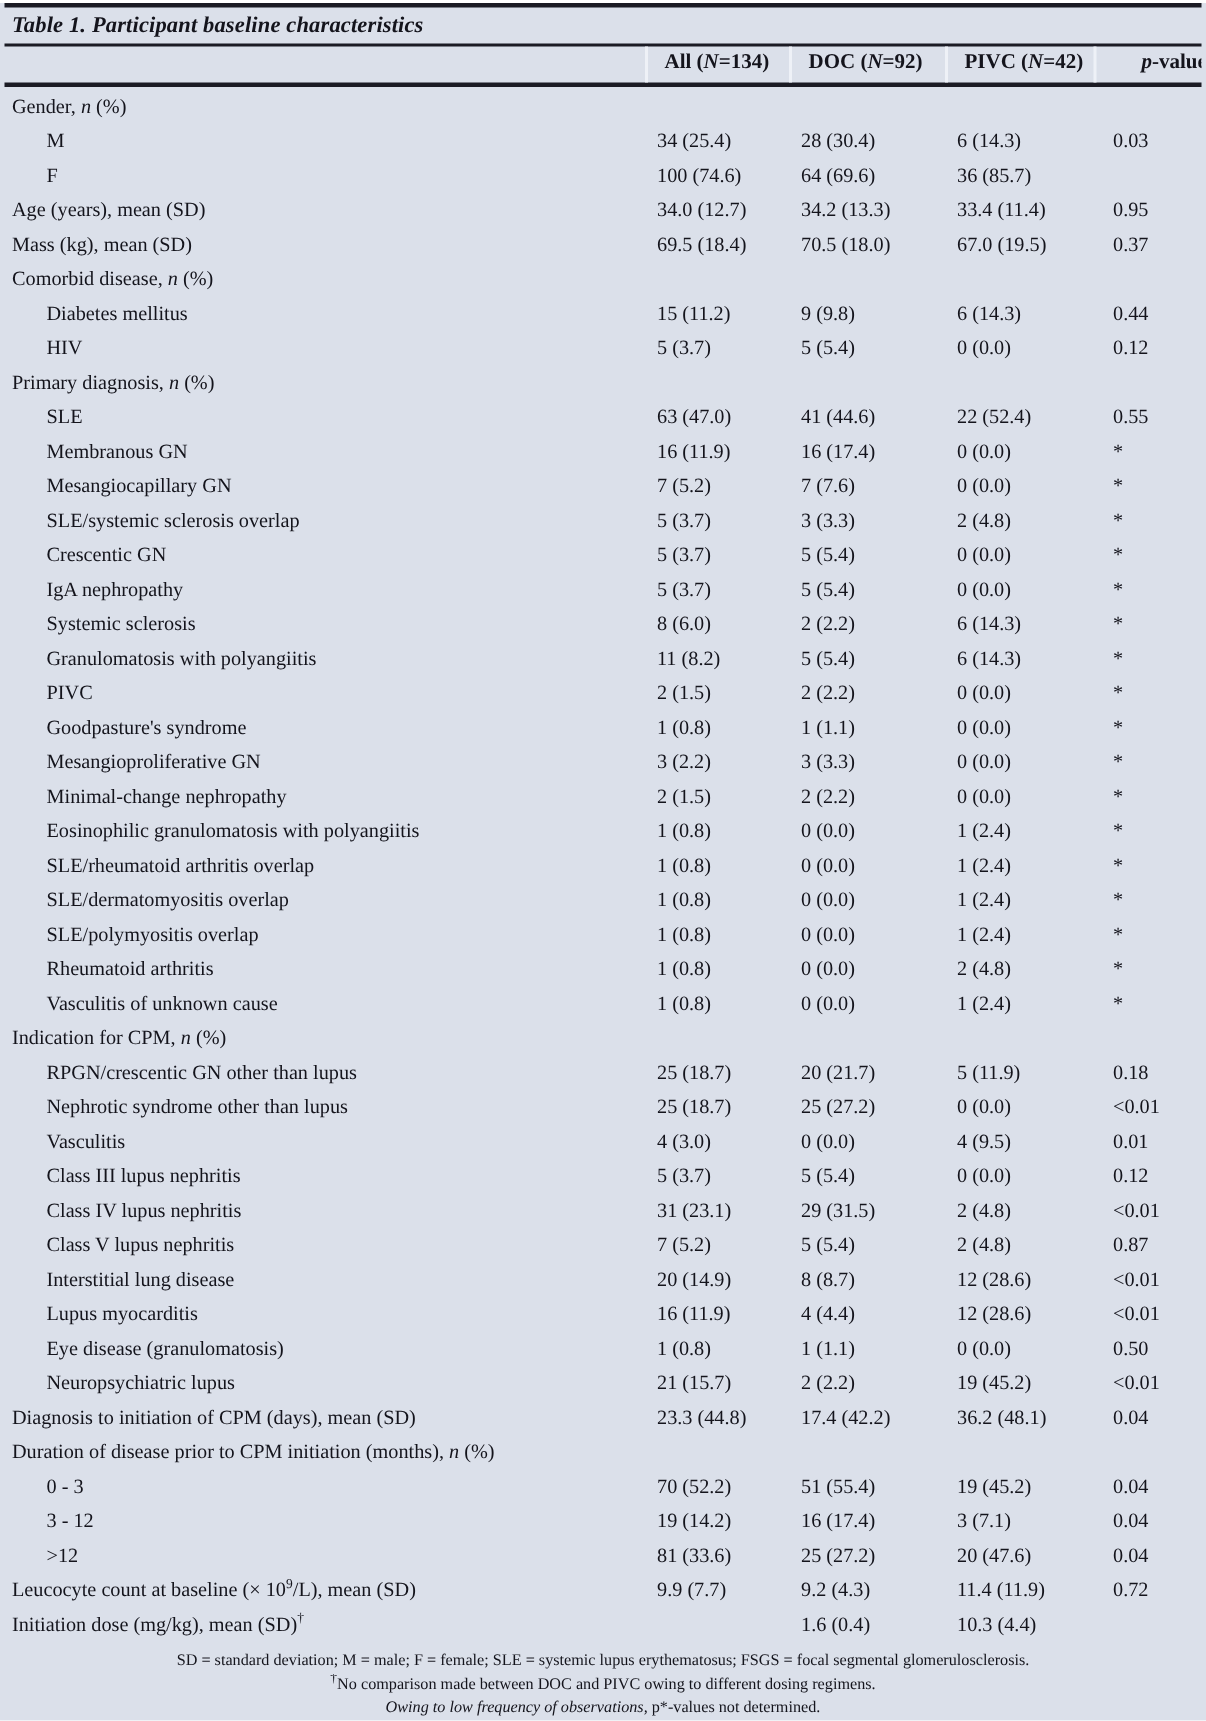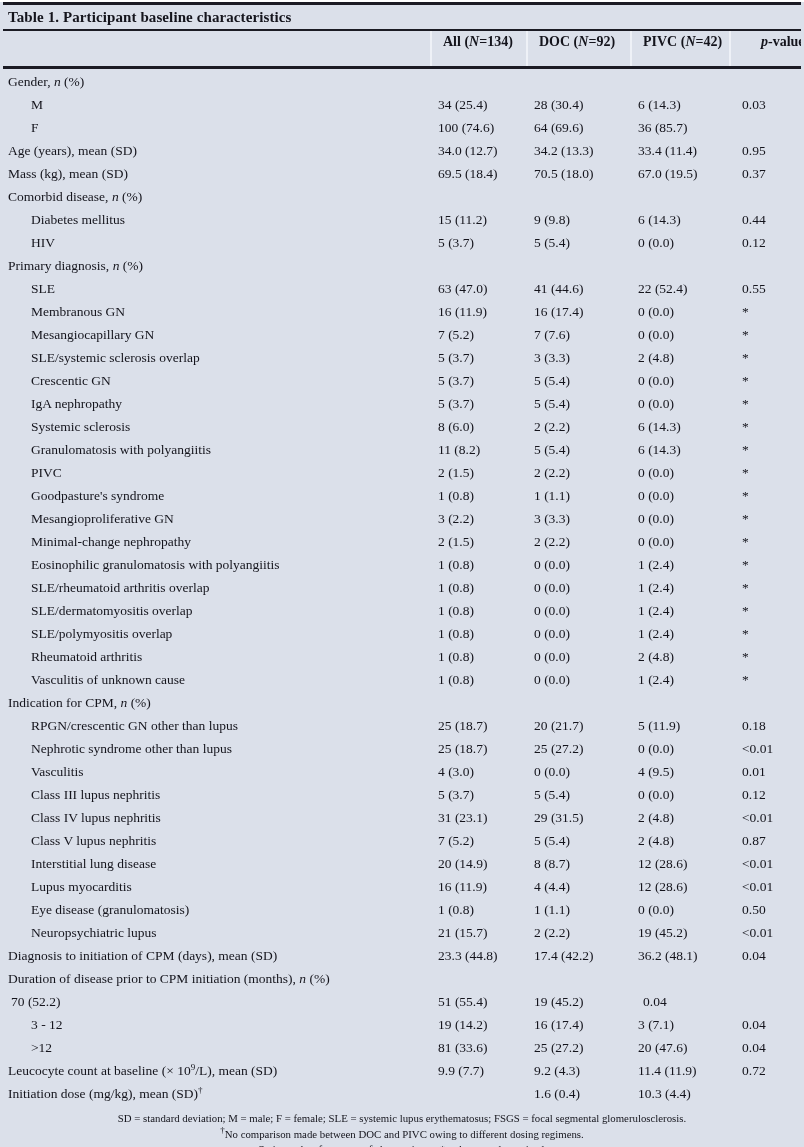--- a/index.html
+++ b/index.html
@@ -22,27 +22,28 @@
   .rule-top { height: 3px; }
   .rule-mid { height: 2px; }
   .rule-header { height: 3px; }
   .title-band {
     padding: 4px 8px 3px 8px;
   }
   .title {
     font-size: 15px;
     font-weight: bold;
     letter-spacing: 0.1px;
+    font-style: italic;
   }
   .grid-cols {
     display: grid;
     grid-template-columns: 427px 96px 104px 99px auto;
   }
   .header-band {
-    height: 35px;
+    height: 24px;
     align-items: stretch;
     margin: 0 3px;
   }
   .header-cell {
     font-size: 14px;
     font-weight: bold;
     line-height: 22px;
     padding-left: 11px;
     border-left: 2px solid #eef1f7;
     white-space: nowrap;
@@ -412,20 +413,21 @@
 
   <div class="grid-cols row">
     <div class="cell label">Duration of disease prior to CPM initiation (months), <i>n</i> (%)</div>
     <div class="cell val"></div>
     <div class="cell val"></div>
     <div class="cell val"></div>
     <div class="cell val pv"></div>
   </div>
 
   <div class="grid-cols row">
+    <div class="cell label indent">0 - 3</div>
     <div class="cell val">70 (52.2)</div>
     <div class="cell val">51 (55.4)</div>
     <div class="cell val">19 (45.2)</div>
     <div class="cell val pv">0.04</div>
   </div>
 
   <div class="grid-cols row">
     <div class="cell label indent">3 - 12</div>
     <div class="cell val">19 (14.2)</div>
     <div class="cell val">16 (17.4)</div>

